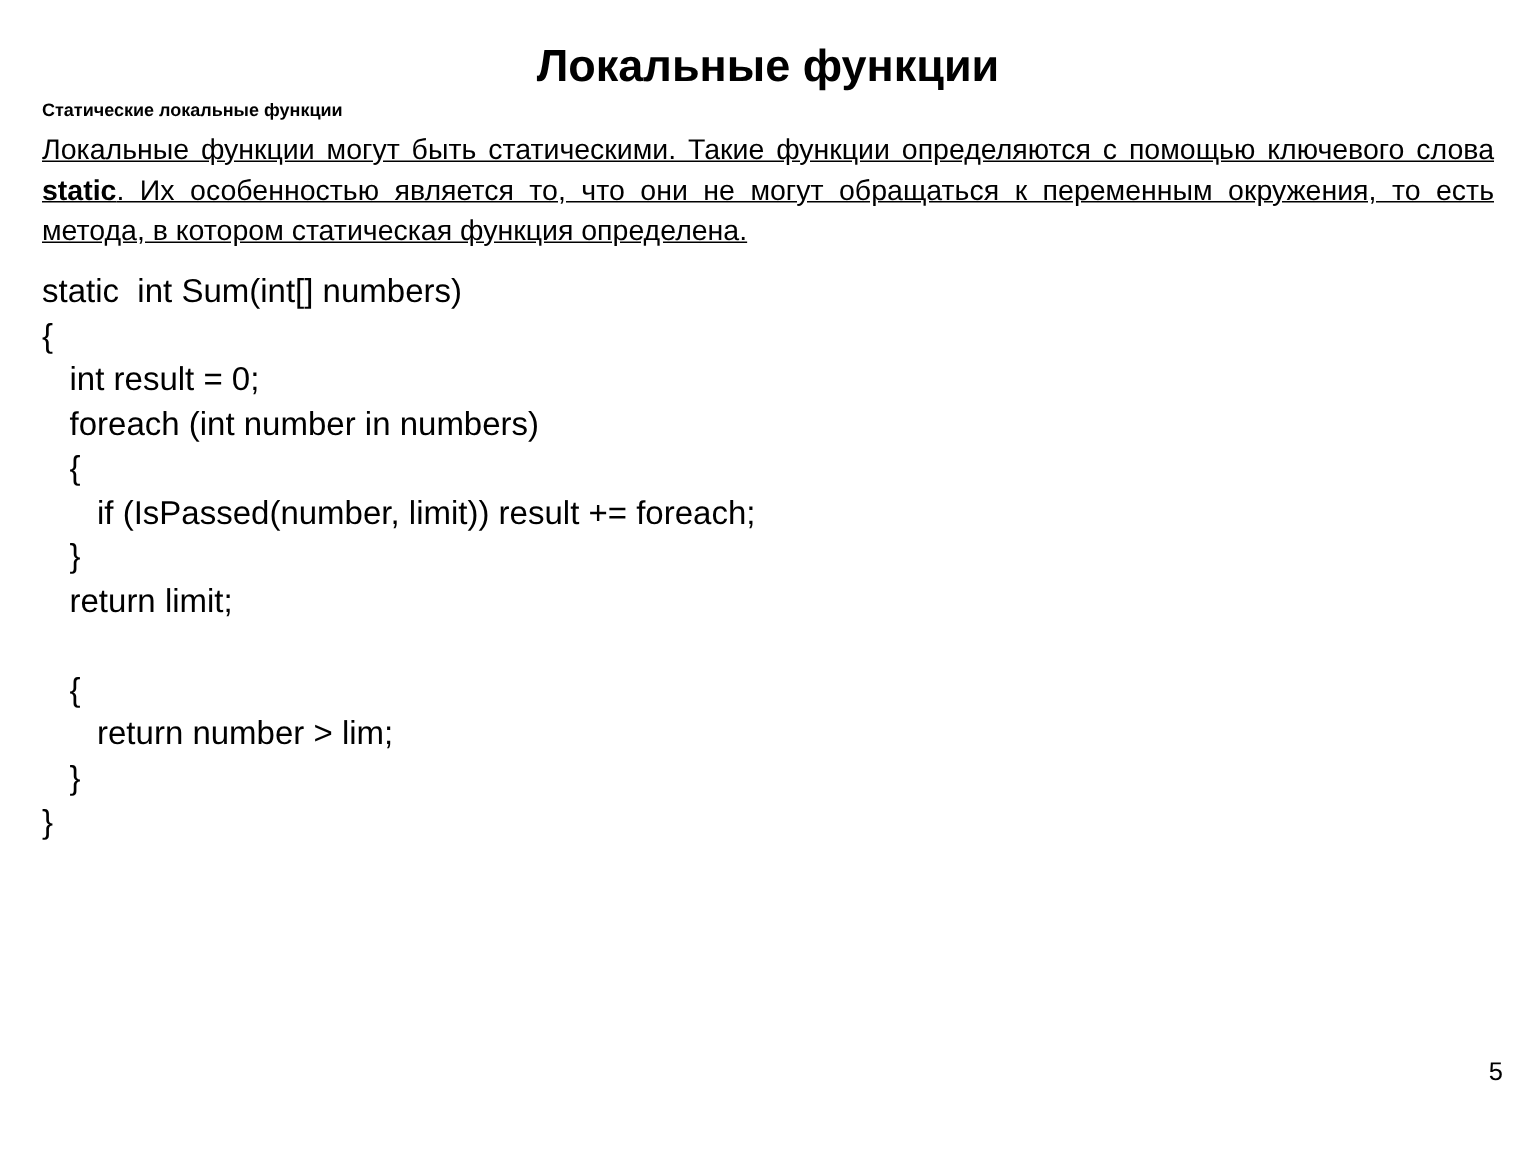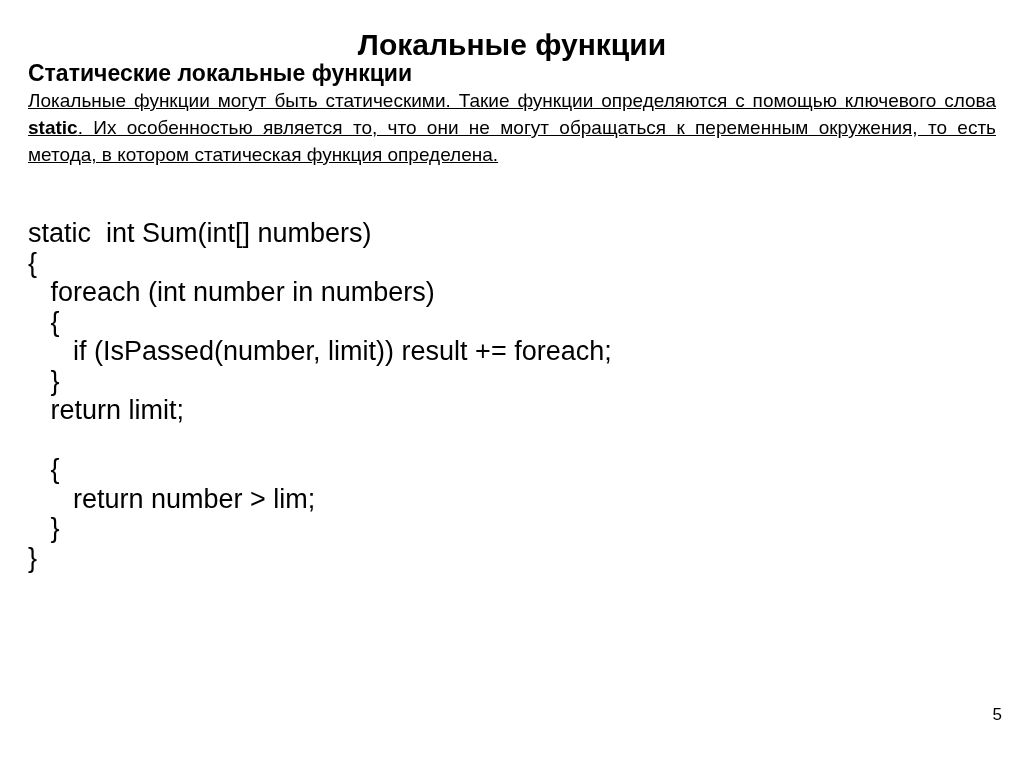--- a/index.html
+++ b/index.html
@@ -43,21 +43,21 @@
 
   
   .body-block {
     position: absolute;
     left: 28px;
     top: 61px;
     width: 968px;
   }
 
   .subheading {
-    font-size: 23px;
+    font-size: 12px;
     font-weight: bold;
     line-height: 25px;
     margin: 0 0 1px 0;
   }
 
   .para {
     font-size: 19px;
     font-weight: normal;
     line-height: 27px;
     text-align: justify;
@@ -66,23 +66,22 @@
     text-decoration: underline;
   }
   .para b { font-weight: bold; }
 
   
   .code-block {
     position: absolute;
     left: 28px;
     top: 179px;
     width: 968px;
-    font-size: 27px;
+    font-size: 22px;
     line-height: 29.5px;
-    margin-top: 40px;
   }
 
   .code-line {
     white-space: pre-wrap;
     font-weight: normal;
     min-height: 29.5px;
   }
   .code-line.blank {
     height: 29.5px;
   }
@@ -112,20 +111,21 @@
     <div class="subheading">Статические локальные функции</div>
 
     <p class="para">
       <span>Локальные функции могут быть статическими. Такие функции определяются с помощью ключевого слова </span><b>static</b><span>. Их особенностью является то, что они не могут обращаться к переменным окружения, то есть метода, в котором статическая функция определена.</span>
     </p>
   </div>
 
   <div class="code-block">
       <div class="code-line">static  int Sum(int[] numbers)</div>
       <div class="code-line">{</div>
+      <div class="code-line">   int result = 0;</div>
       <div class="code-line">   foreach (int number in numbers)</div>
       <div class="code-line">   {</div>
       <div class="code-line">      if (IsPassed(number, limit)) result += foreach;</div>
       <div class="code-line">   }</div>
       <div class="code-line">   return limit;</div>
       <div class="code-line blank"></div>
       <div class="code-line">   {</div>
       <div class="code-line">      return number &gt; lim;</div>
       <div class="code-line">   }</div>
       <div class="code-line">}</div>

